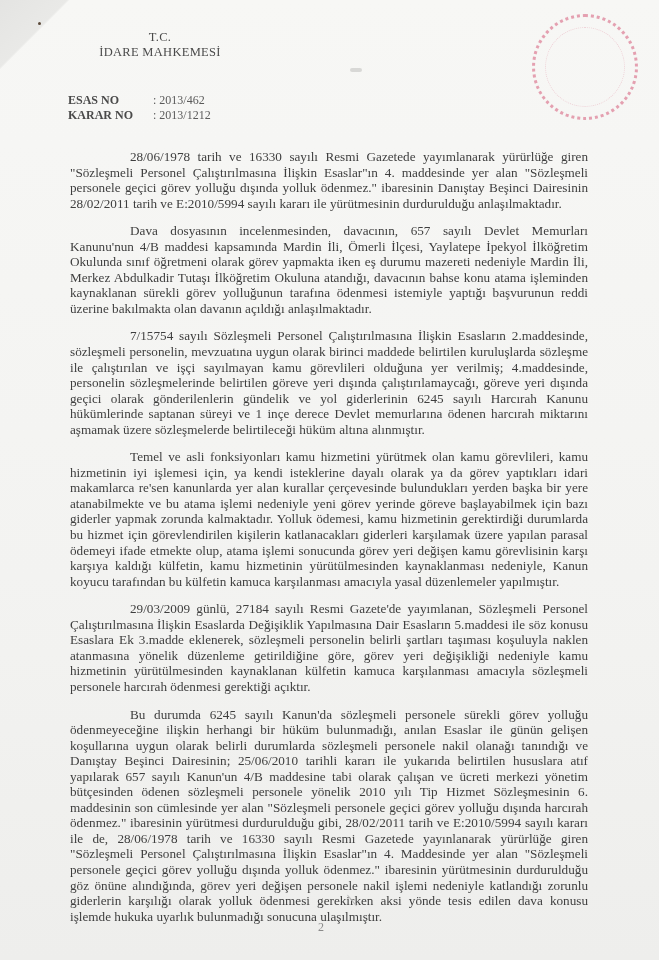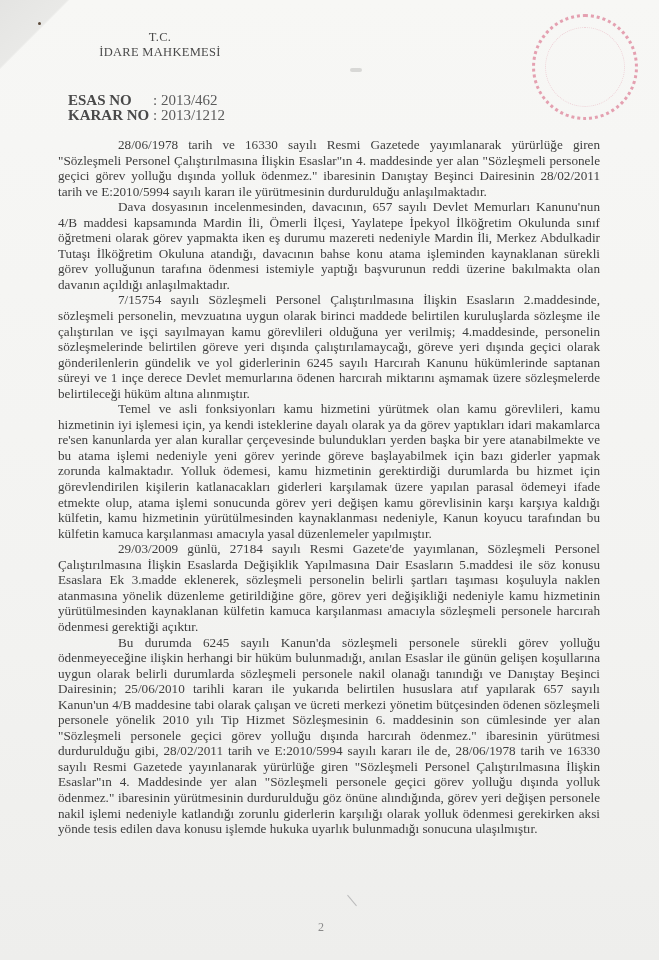--- a/index.html
+++ b/index.html
@@ -17,40 +17,40 @@
     position: absolute; left: 0; top: 0; width: 70px; height: 70px;
     background: linear-gradient(135deg, #e4e4e2 0%, #e9e9e7 48%, transparent 50%);
   }
   .fold-dot { position:absolute; left:38px; top:22px; width:3px; height:3px; background:#5b4a3a; border-radius:50%; }
   .header {
     position: absolute; left: 60px; top: 30px; width: 200px; text-align: center;
     font-size: 12.5px; line-height: 15px; color: #4a4a4a; letter-spacing: 0.3px;
   }
   .header div { font-weight: normal; }
   .case-no {
-    position: absolute; left: 68px; top: 93px; font-size: 15px; line-height: 15px; color: #555;
+    position: absolute; left: 68px; top: 93px; font-size: 12px; line-height: 15px; color: #555;
   }
   .case-no .row { display: flex; }
   .case-no .lbl { width: 85px; font-weight: bold; color: #4a4a4a; }
   .case-no .val { color: #5a5a5a; text-align: right; }
   .stamp {
     position: absolute; left: 532px; top: 14px; width: 106px; height: 106px;
     border-radius: 50%; border: 3px dotted rgba(214,90,120,0.55);
     box-sizing: border-box;
   }
   .stamp-inner {
     position:absolute; left:10px; top:10px; right:10px; bottom:10px; border-radius:50%;
     border: 1px dotted rgba(214,90,120,0.25);
   }
   .mark { position:absolute; left:350px; top:68px; width:12px; height:4px; background:#d8d8d6; border-radius:2px; }
   .body-text {
     position: absolute; left: 58px; top: 137px; width: 542px;
     font-size: 13.2px; line-height: 15.55px; text-align: justify; color: #3e3e3e;
   }
-  .body-text p { margin: 0; text-indent: 60px; }
+  .body-text p { margin: 12px; text-indent: 60px; }
   .page-num {
     position: absolute; left: 318px; top: 920px; font-size: 12px; color: #8a8a8a;
   }
   .scratch { position:absolute; left:345px; top:900px; width:14px; height:1px; background:#bbb; transform: rotate(50deg); }
 </style>
 </head>
 <body>
 
 <div class="page">
   <div class="fold">

